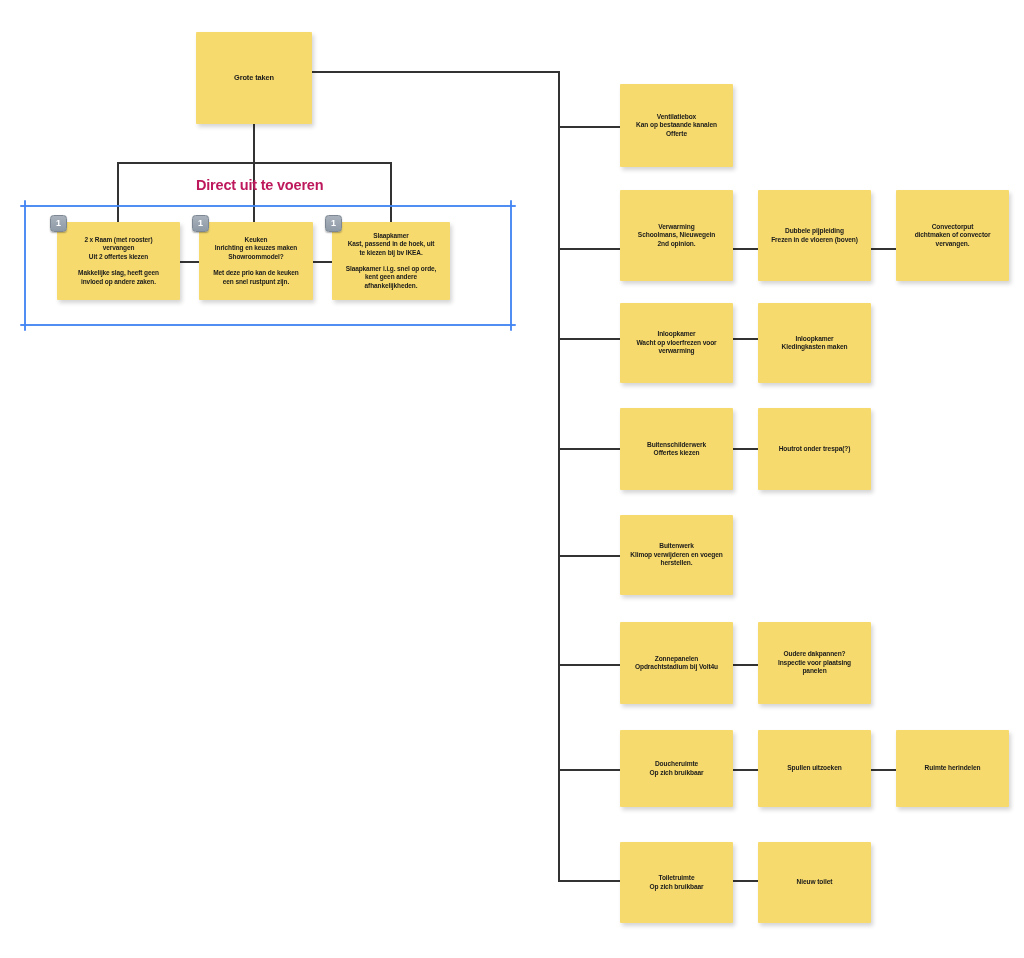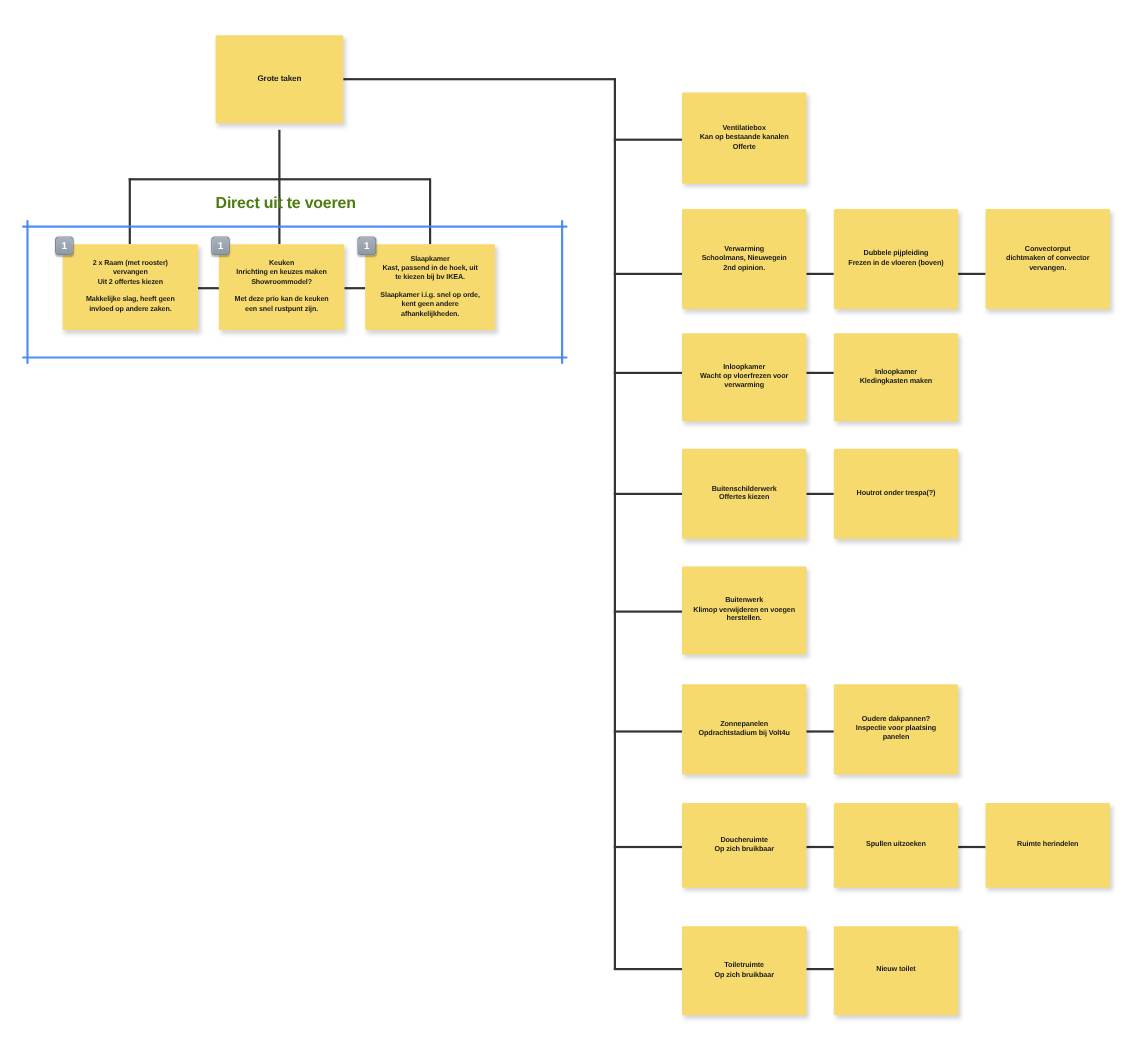--- a/index.html
+++ b/index.html
@@ -93,21 +93,21 @@
     filter: blur(0.25px);
   }
   .group-frame .gline.left,
   .group-frame .gline.right {
     width: 2.2px;
     border-radius: 2px;
     filter: blur(0.25px);
   }
   .group-title {
     position: absolute;
-    color: #4d7c0f;
+    color: #be185d;
     font-size: 14.5px;
     font-weight: 700;
     letter-spacing: -0.2px;
     white-space: nowrap;
   }
 </style>
 </head>
 <body>
 
 <div id="board">
@@ -135,21 +135,21 @@
 
   <div class="edge h" style="left:733px; top:248px; width:25px;"></div>
   <div class="edge h" style="left:871px; top:248px; width:25px;"></div>
   <div class="edge h" style="left:733px; top:338px; width:25px;"></div>
   <div class="edge h" style="left:733px; top:448px; width:25px;"></div>
   <div class="edge h" style="left:733px; top:664px; width:25px;"></div>
   <div class="edge h" style="left:733px; top:769px; width:25px;"></div>
   <div class="edge h" style="left:871px; top:769px; width:25px;"></div>
   <div class="edge h" style="left:733px; top:880px; width:25px;"></div>
 
-  <div class="note root" style="left:196px; top:32px; width:116px; height:80px;">
+  <div class="note root" style="left:196px; top:32px; width:116px; height:92px;">
     <span class="body">Grote taken</span>
   </div>
 
   <div class="group-frame" style="left:24px; top:205px; width:488px; height:121px;">
     <div class="gline top" style="left:-4px; top:0; width:496px;"></div>
     <div class="gline bottom" style="left:-4px; top:119px; width:496px;"></div>
     <div class="gline left" style="left:0; top:-5px; height:131px;"></div>
     <div class="gline right" style="left:486px; top:-5px; height:131px;"></div>
   </div>
   <div class="group-title" style="left:196px; top:177px;">Direct uit te voeren</div>

